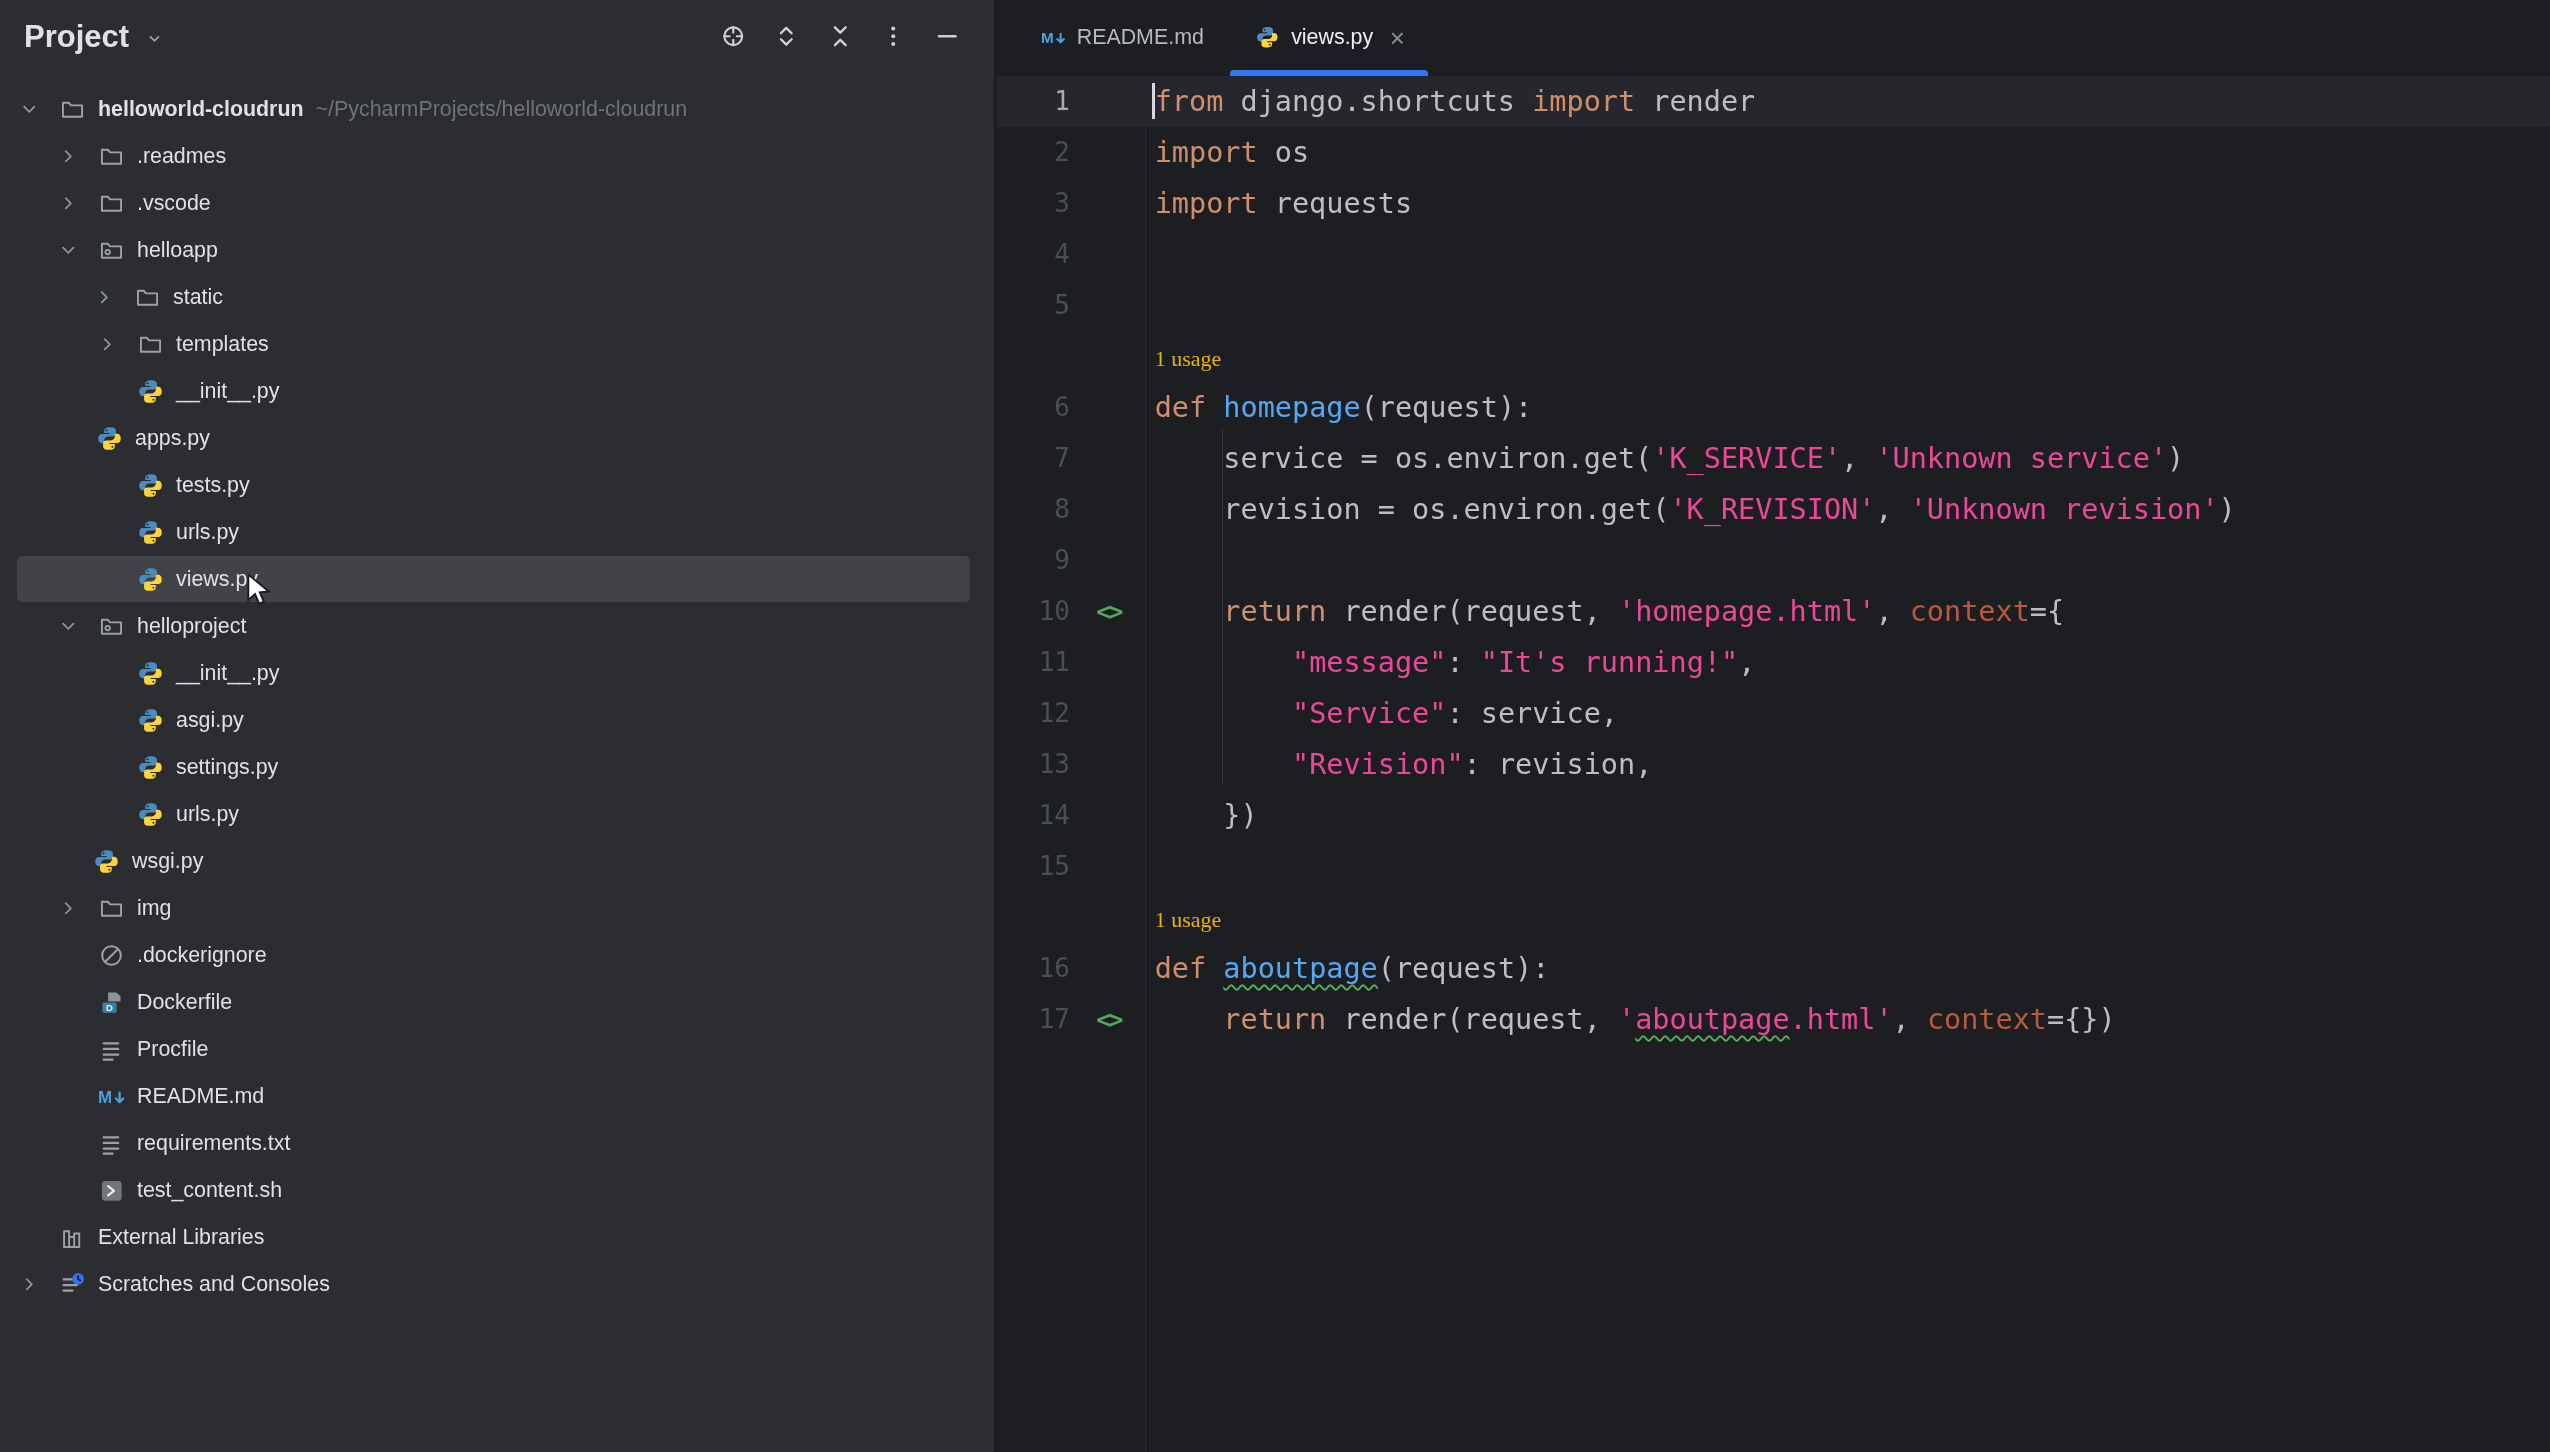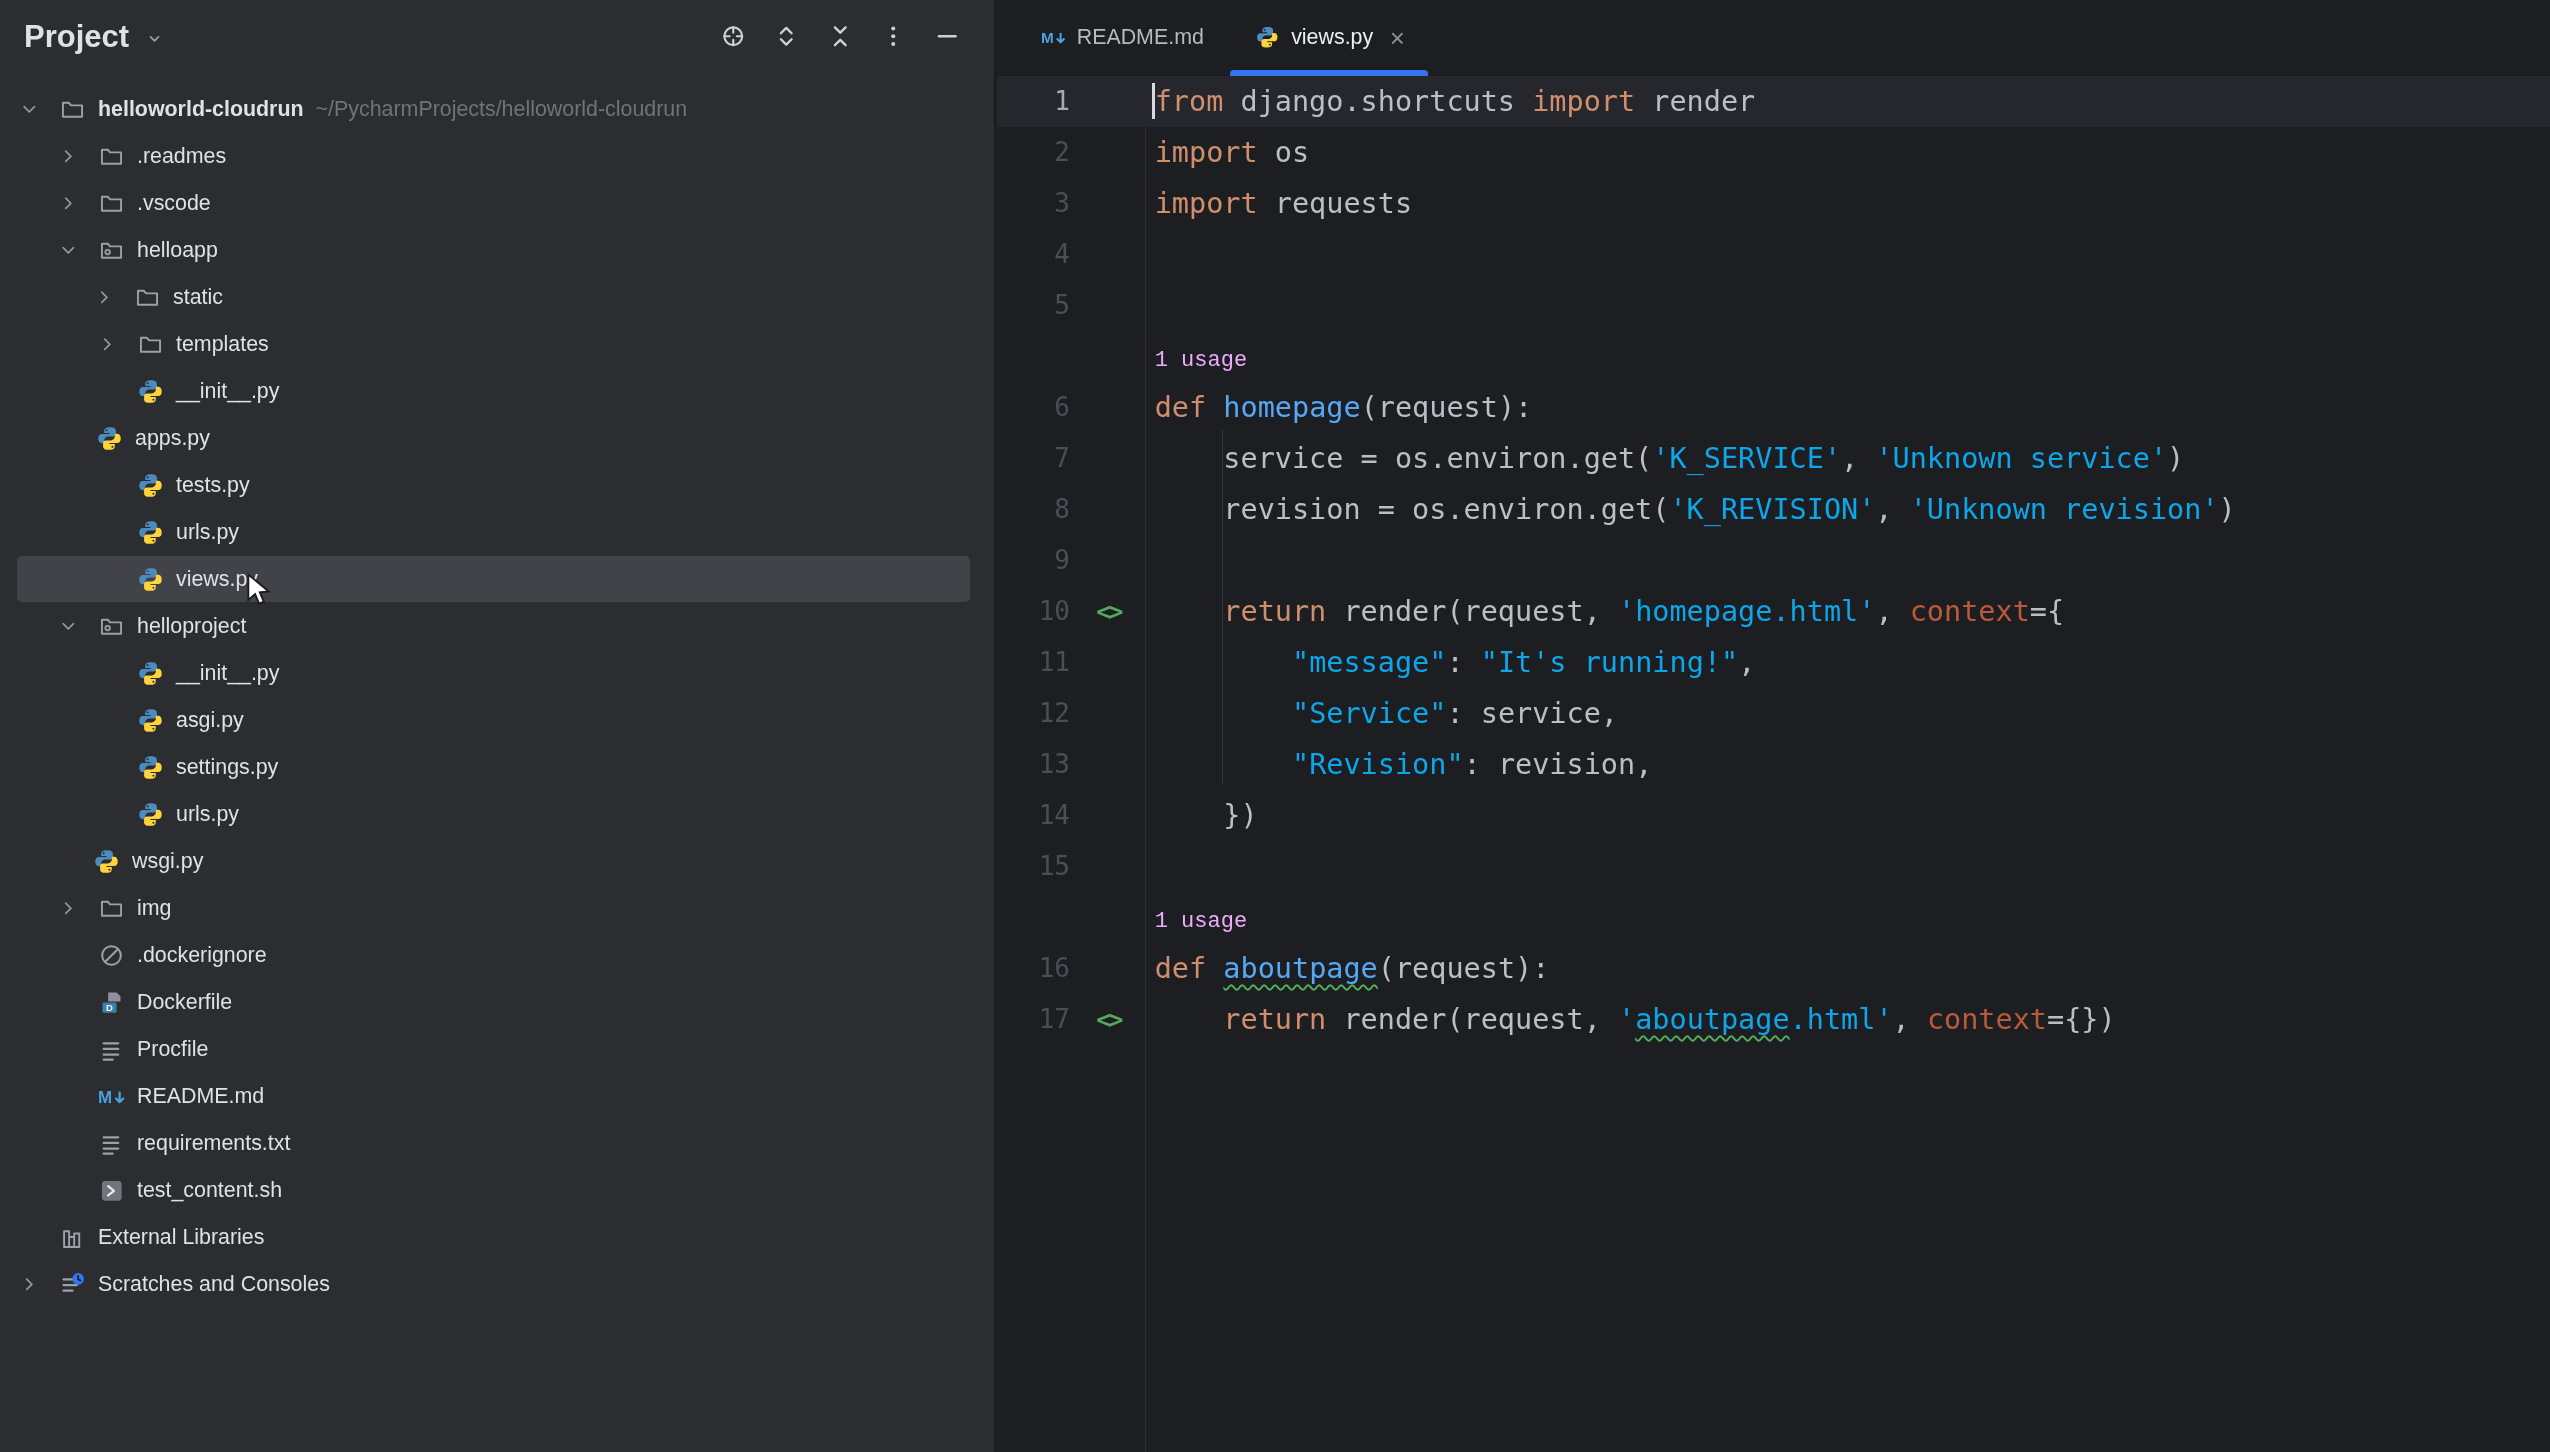--- a/index.html
+++ b/index.html
@@ -48,23 +48,23 @@
   .crow.cur{background:#26272D;}
   .gut{flex:0 0 149px;position:relative;}
   .ln{position:absolute;right:76px;top:0;font-family:"DejaVu Sans Mono",monospace;
       font-size:26px;line-height:51px;color:#4A4E57;}
   .crow.cur .ln{color:#A8AAB0;}
   .gtag{position:absolute;right:25px;top:0;font-family:"DejaVu Sans Mono",monospace;
       font-size:24.5px;font-weight:700;line-height:51px;color:#55A85C;letter-spacing:-2.4px;}
   .ctext{flex:1;font-family:"DejaVu Sans Mono",monospace;font-size:28.5px;line-height:51px;
       white-space:pre;padding-left:8.7px;position:relative;color:#BCBEC4;}
   .caret{position:absolute;left:6.3px;top:7.1px;width:3.2px;height:36px;background:#D7D9DD;}
-  .inlay{font-family:Liberation Mono, monospace;font-size:22px;line-height:51px;color:#f0abfc;}
+  .inlay{font-family:Liberation Serif, serif;font-size:22px;line-height:51px;color:#eab308;}
   .tok.kw{color:#CF8E6D;}
-  .tok.st{color:#0ea5e9;}
+  .tok.st{color:#ec4899;}
   .tok.fn{color:#56A8F5;}
   .tok.pm{color:#BB5A3A;}
   .tok.pl{color:#BCBEC4;}
   .sq{text-decoration:underline wavy #53B15C;text-decoration-thickness:2px;text-underline-offset:6.3px;}
 
   #mouse{position:absolute;left:242px;top:573px;z-index:50;}
 </style>
 </head>
 <body>
 

